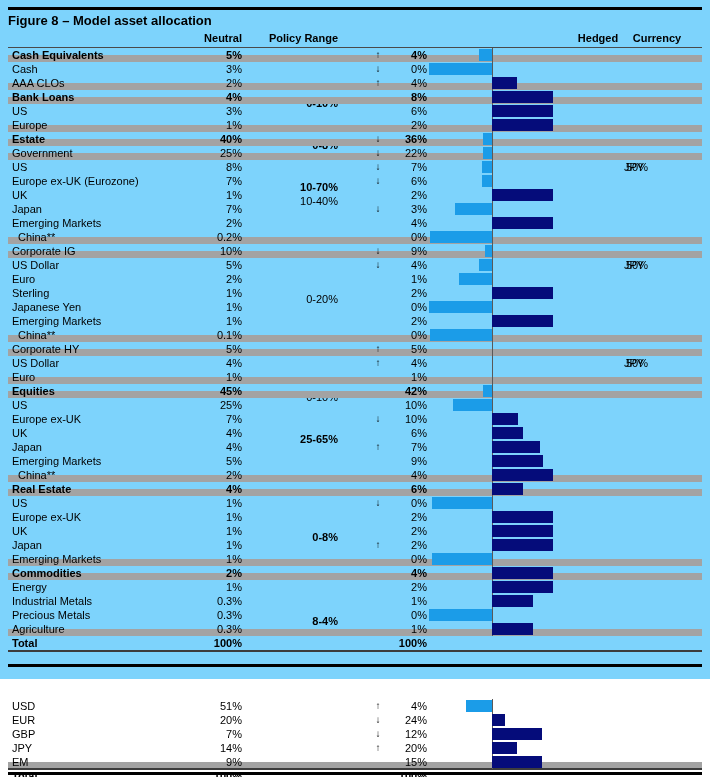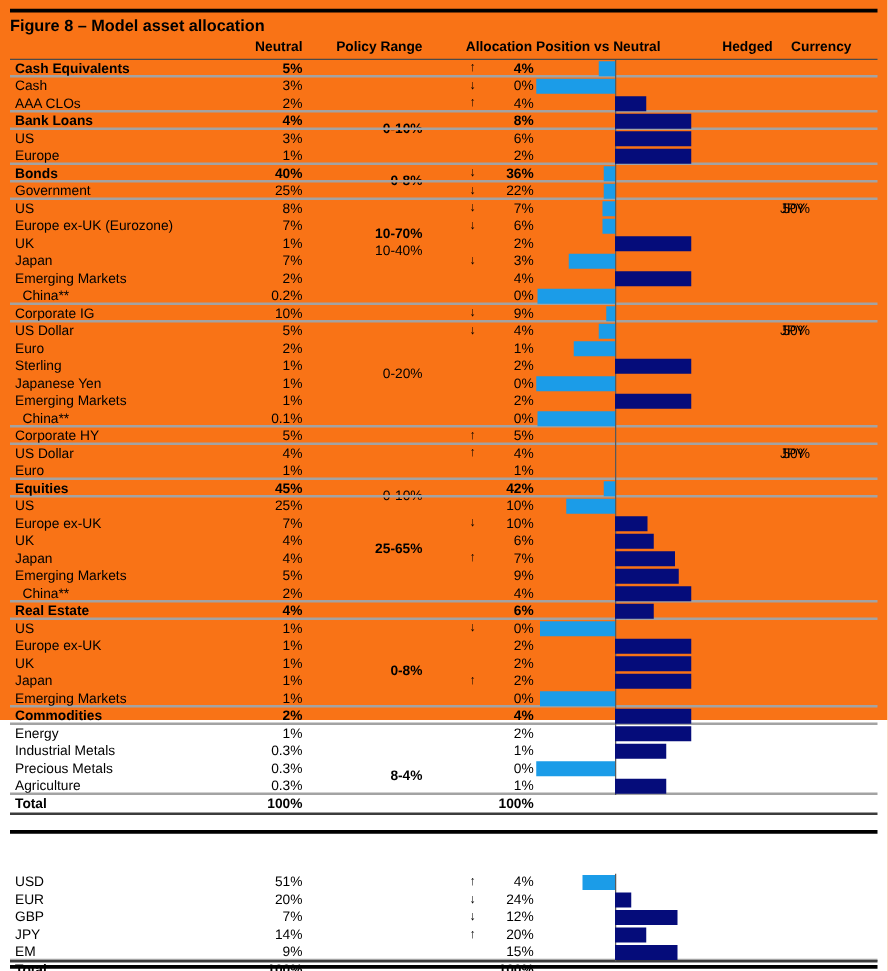--- a/index.html
+++ b/index.html
@@ -1,37 +1,37 @@
 <!DOCTYPE html>
 <html><head>
 <meta charset="utf-8">
 <style>
   html,body{margin:0;padding:0;background:#fff;}
   body{width:710px;height:777px;overflow:hidden;font-family:"Liberation Sans",sans-serif;color:#000;}
-  .page{position:relative;width:710px;height:576px;background:#f97316;text-decoration:underline;}
+  .page{position:relative;width:710px;height:679px;background:#7dd3fc;text-decoration:underline;}
   .rule-thick{position:absolute;left:8px;width:694px;height:3px;background:#000;}
   .rule-mid{position:absolute;left:8px;width:694px;height:2px;background:#3c3c3c;}
   #top-rule{top:7px;}
   #t1-bottom-rule{top:650px;}
   #cur-top-rule{top:664px;}
   #t2-bottom-rule{top:768px;}
   #page-bottom-rule{top:772px;}
   .fig-title{position:absolute;left:8px;top:13px;font-size:13px;font-weight:bold;white-space:nowrap;}
   .thead{position:absolute;left:8px;top:31px;width:694px;height:16px;border-bottom:1px solid #4a4a4a;font-size:11px;font-weight:bold;line-height:15px;}
   .h{position:absolute;top:0;white-space:nowrap;}
   .h-neu{left:134px;width:100px;text-align:right;}
   .h-pol{left:230px;width:100px;text-align:right;}
   .h-alloc{left:357px;width:171px;text-align:center;}
   .h-hed{left:550px;width:80px;text-align:center;}
   .h-cur{left:609px;width:80px;text-align:center;}
   .rows{position:absolute;left:8px;width:694px;font-size:11px;}
   #t1{top:48px;}
   #t2{top:676px;margin-top:23px;}
   .row{position:relative;height:14px;box-sizing:border-box;}
-  .row.bline{border-bottom:2px solid #a3a3a3;}
+  .row.bline{border-bottom:7px solid #a3a3a3;}
   .row.bold{font-weight:bold;}
   .cell{position:absolute;top:0;line-height:14px;white-space:nowrap;}
   .lab{left:4px;}
   .lab.ind{left:10px;}
   .neu{left:134px;width:100px;text-align:right;}
   .pol{left:230px;width:100px;text-align:right;margin-top:48px;}
   .arr{left:361px;width:18px;text-align:center;font-size:10px;}
   .alo{left:339px;width:80px;text-align:right;}
   .hed{left:560px;width:80px;text-align:right;}
   .cur{left:616px;width:60px;text-align:left;}
@@ -45,21 +45,20 @@
 </head>
 <body>
 
 <div class="page">
   <div id="top-rule" class="rule-thick"></div>
   <div class="fig-title">Figure 8 – Model asset allocation</div>
 
   <div class="thead">
     <span class="h h-neu">Neutral</span>
     <span class="h h-pol">Policy Range</span>
-    <span class="h h-alloc">Allocation Position vs Neutral</span>
     <span class="h h-hed">Hedged</span>
     <span class="h h-cur">Currency</span>
   </div>
 
   <div id="t1" class="rows">
     <div class="axis a1"></div>
   <div class="row bline bold">
         <span class="cell lab">Cash Equivalents</span>
         <span class="cell neu">5%</span>
         <span class="cell pol">0-10%</span>
@@ -94,21 +93,21 @@
         <span class="cell alo">6%</span>
         <div class="bar" style="width: 61px; left: 484px; background: rgb(5, 12, 122);"></div>
       </div>
       <div class="row bline">
         <span class="cell lab">Europe</span>
         <span class="cell neu">1%</span>
         <span class="cell alo">2%</span>
         <div class="bar" style="width: 61px; left: 484px; background: rgb(5, 12, 122);"></div>
       </div>
       <div class="row bline bold">
-        <span class="cell lab">Bonds</span>
+        <span class="cell lab">Estate</span>
         <span class="cell neu">40%</span>
         <span class="cell pol">10-70%</span>
         <span class="cell arr">↓</span>
         <span class="cell alo">36%</span>
         <div class="bar" style="width: 9px; left: 475px; background: rgb(27, 156, 232);"></div>
       </div>
       <div class="row bline">
         <span class="cell lab">Government</span>
         <span class="cell neu">25%</span>
         <span class="cell pol">10-40%</span>

